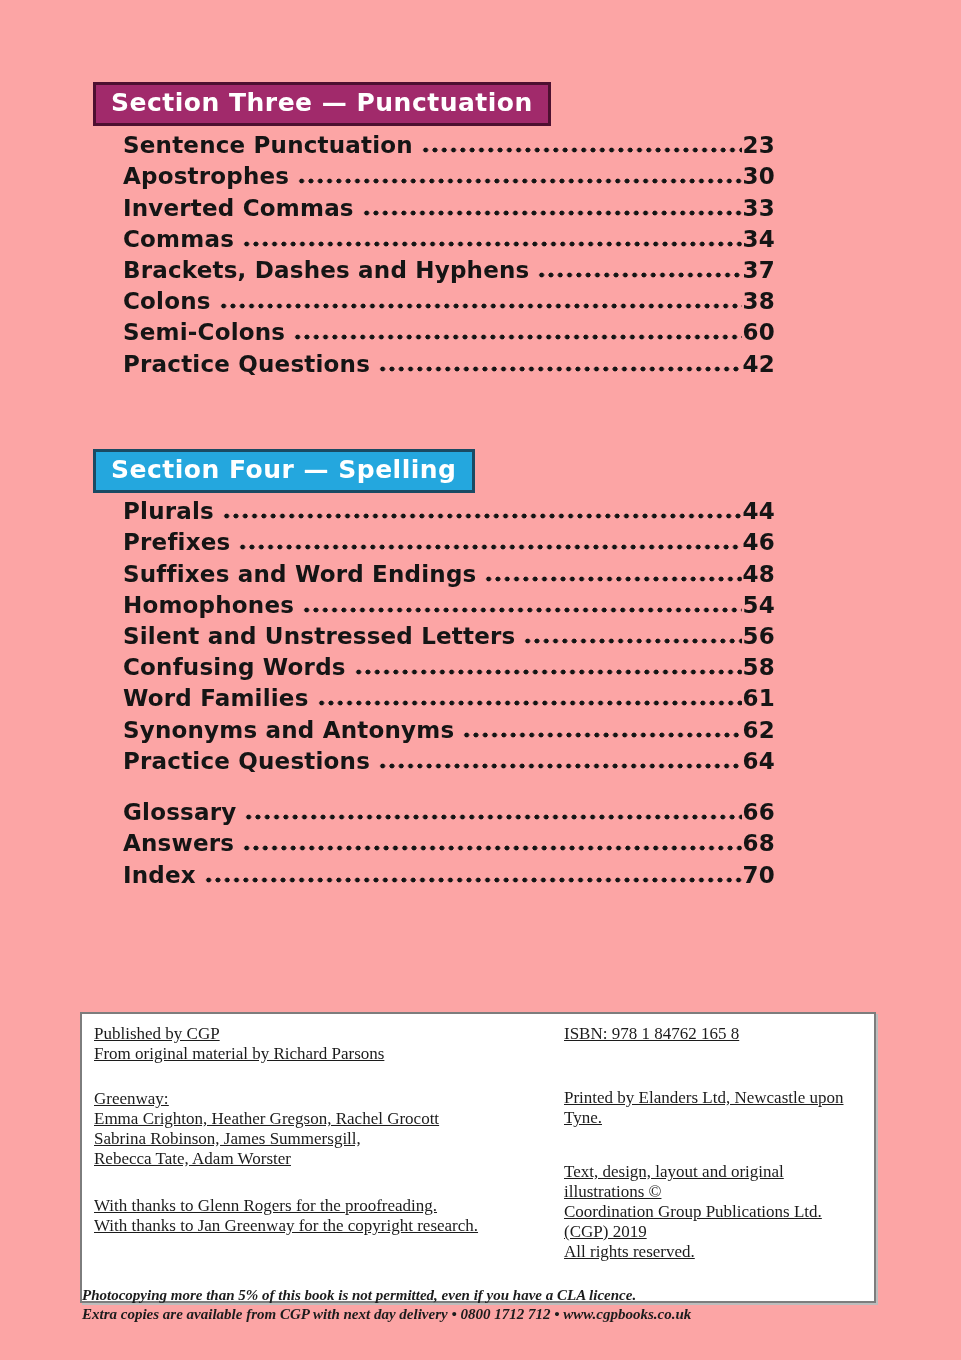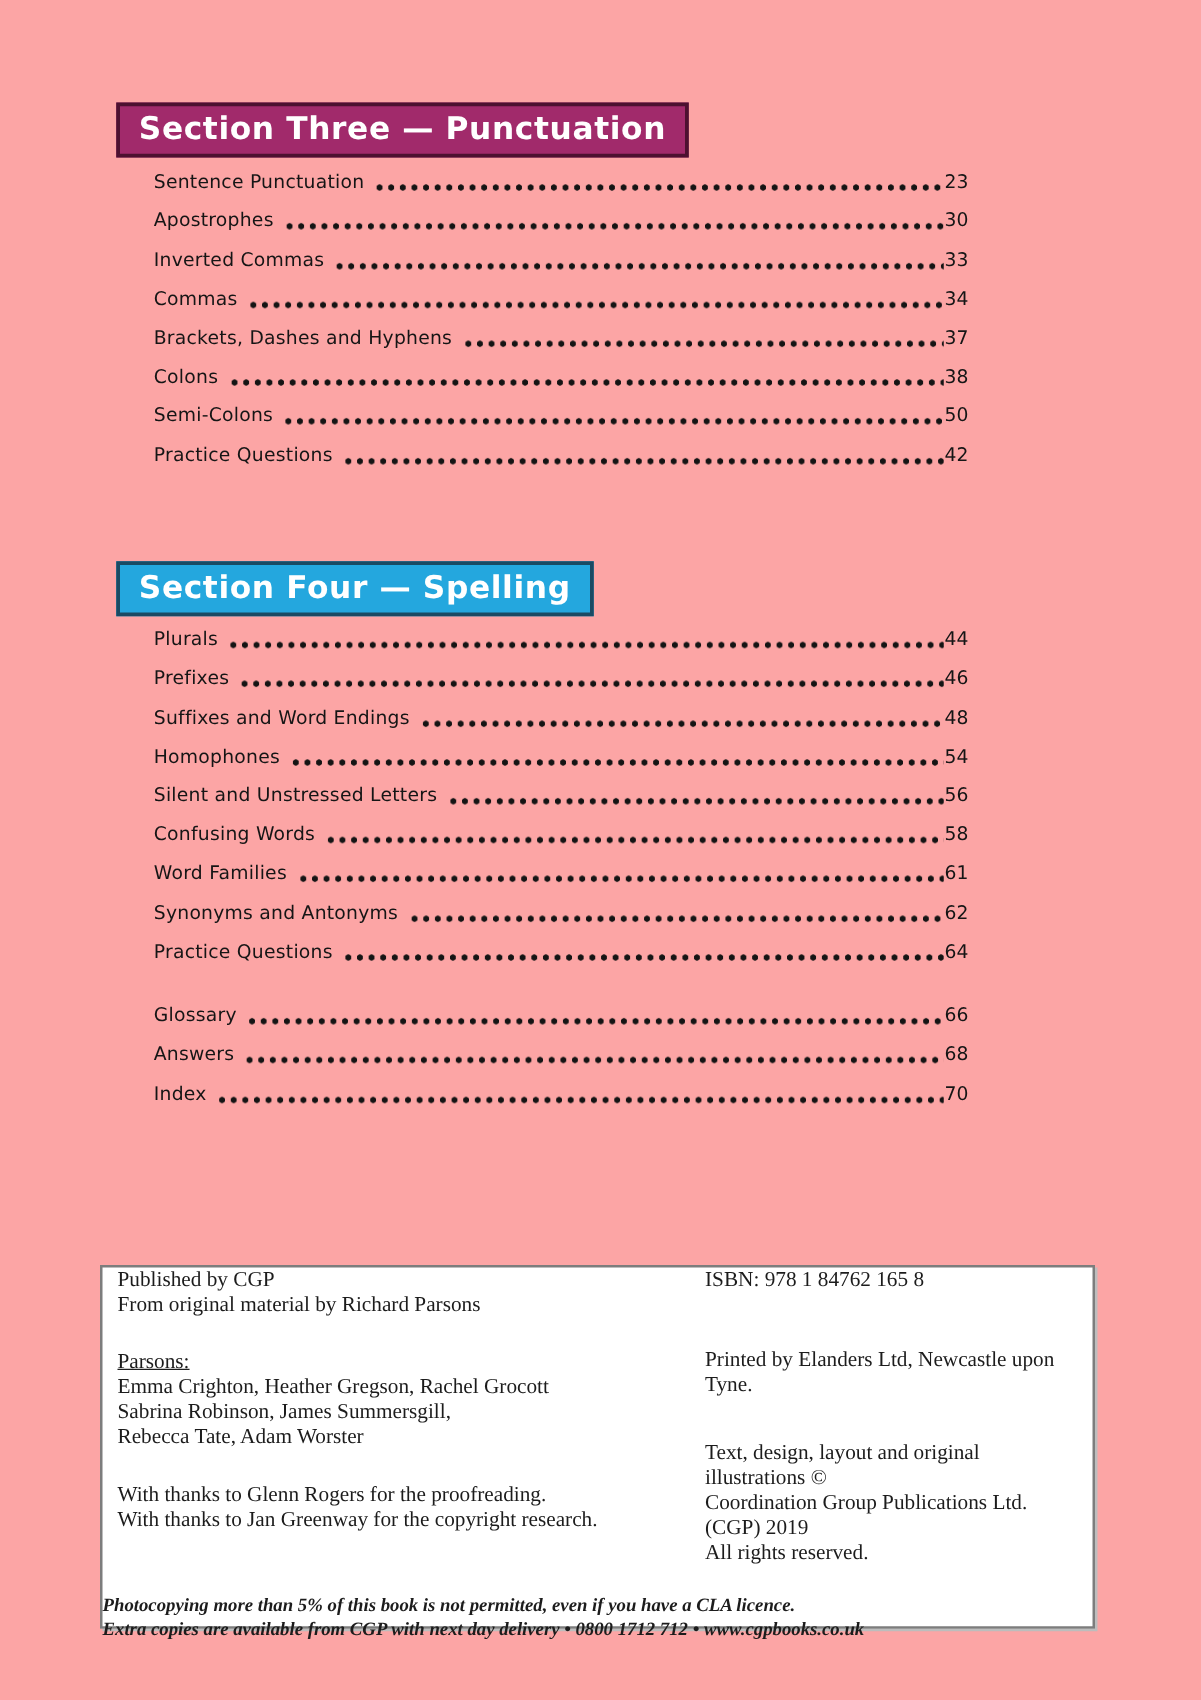--- a/index.html
+++ b/index.html
@@ -36,22 +36,22 @@
     width: 652px;
   }
   .toc-three { top: 129px; }
   .toc-four  { top: 495px; }
   .toc-end   { top: 796px; }
 
   .toc-row {
     display: flex;
     align-items: flex-end;
     height: 31.2px;
-    font-size: 15px;
-    font-weight: 400;
+    font-size: 23px;
+    font-weight: 700;
     letter-spacing: 0.2px;
   }
   .toc-label { white-space: nowrap; line-height: 29px; }
   .toc-leader {
     flex: 1;
     height: 29px;
     margin: 0 1px 0 8px;
     background-image: radial-gradient(circle, #141414 2.2px, transparent 2.7px);
     background-size: 9.3px 10px;
     background-repeat: repeat-x;
@@ -68,21 +68,21 @@
     height: 291px;
     background: #ffffff;
     border: 2px solid #7d7d7d;
     box-shadow: 2px 2px 0 #bdbdbd;
     font-family: "Liberation Serif", serif;
     font-size: 17px;
     line-height: 20px;
     color: #1c1c1c;
     box-sizing: border-box;
   }
-  .footer-cols { display: flex; padding: 0 14px 0 12px; }
+  .footer-cols { display: flex; padding: 10px 14px 0 12px; text-decoration: underline; }
   .footer-left { width: 470px; }
   .footer-right { flex: 1; }
   .footer-block { margin: 0; }
   .fb-editors { margin-top: 25px; }
   .fb-thanks  { margin-top: 27px; }
   .fb-clipart { margin-top: 44px; }
   .fb-copyright { margin-top: 34px; }
   .editors-heading { text-decoration: underline; }
   .footer-notice {
     margin-top: 24px;
@@ -136,21 +136,21 @@
 
       <div class="toc-row">
         <span class="toc-label">Colons</span>
         <span class="toc-leader"></span>
         <span class="toc-page">38</span>
       </div>
 
       <div class="toc-row">
         <span class="toc-label">Semi-Colons</span>
         <span class="toc-leader"></span>
-        <span class="toc-page">50</span>
+        <span class="toc-page">60</span>
       </div>
 
       <div class="toc-row">
         <span class="toc-label">Practice Questions</span>
         <span class="toc-leader"></span>
         <span class="toc-page">42</span>
       </div>
     </div>
 
   <div class="section-header header-four" style="background-color: rgb(36, 167, 222); border-color: rgb(26, 74, 99);">Section Four — Spelling</div>
@@ -235,21 +235,21 @@
 
   <div class="footer-box">
     <div class="footer-cols">
 
       <div class="footer-left">
         <p class="footer-block">
           <span class="line">Published by CGP</span>
           <span class="line">From original material by Richard Parsons</span>
         </p>
         <p class="footer-block fb-editors">
-          <span class="line editors-heading">Parsons:</span>
+          <span class="line editors-heading">Greenway:</span>
           <span class="line">Emma Crighton, Heather Gregson, Rachel Grocott</span>
           <span class="line">Sabrina Robinson, James Summersgill,</span>
           <span class="line">Rebecca Tate, Adam Worster</span>
         </p>
         <p class="footer-block fb-thanks">
           <span class="line">With thanks to Glenn Rogers for the proofreading.</span>
           <span class="line">With thanks to Jan Greenway for the copyright research.</span>
         </p>
       </div>
 

